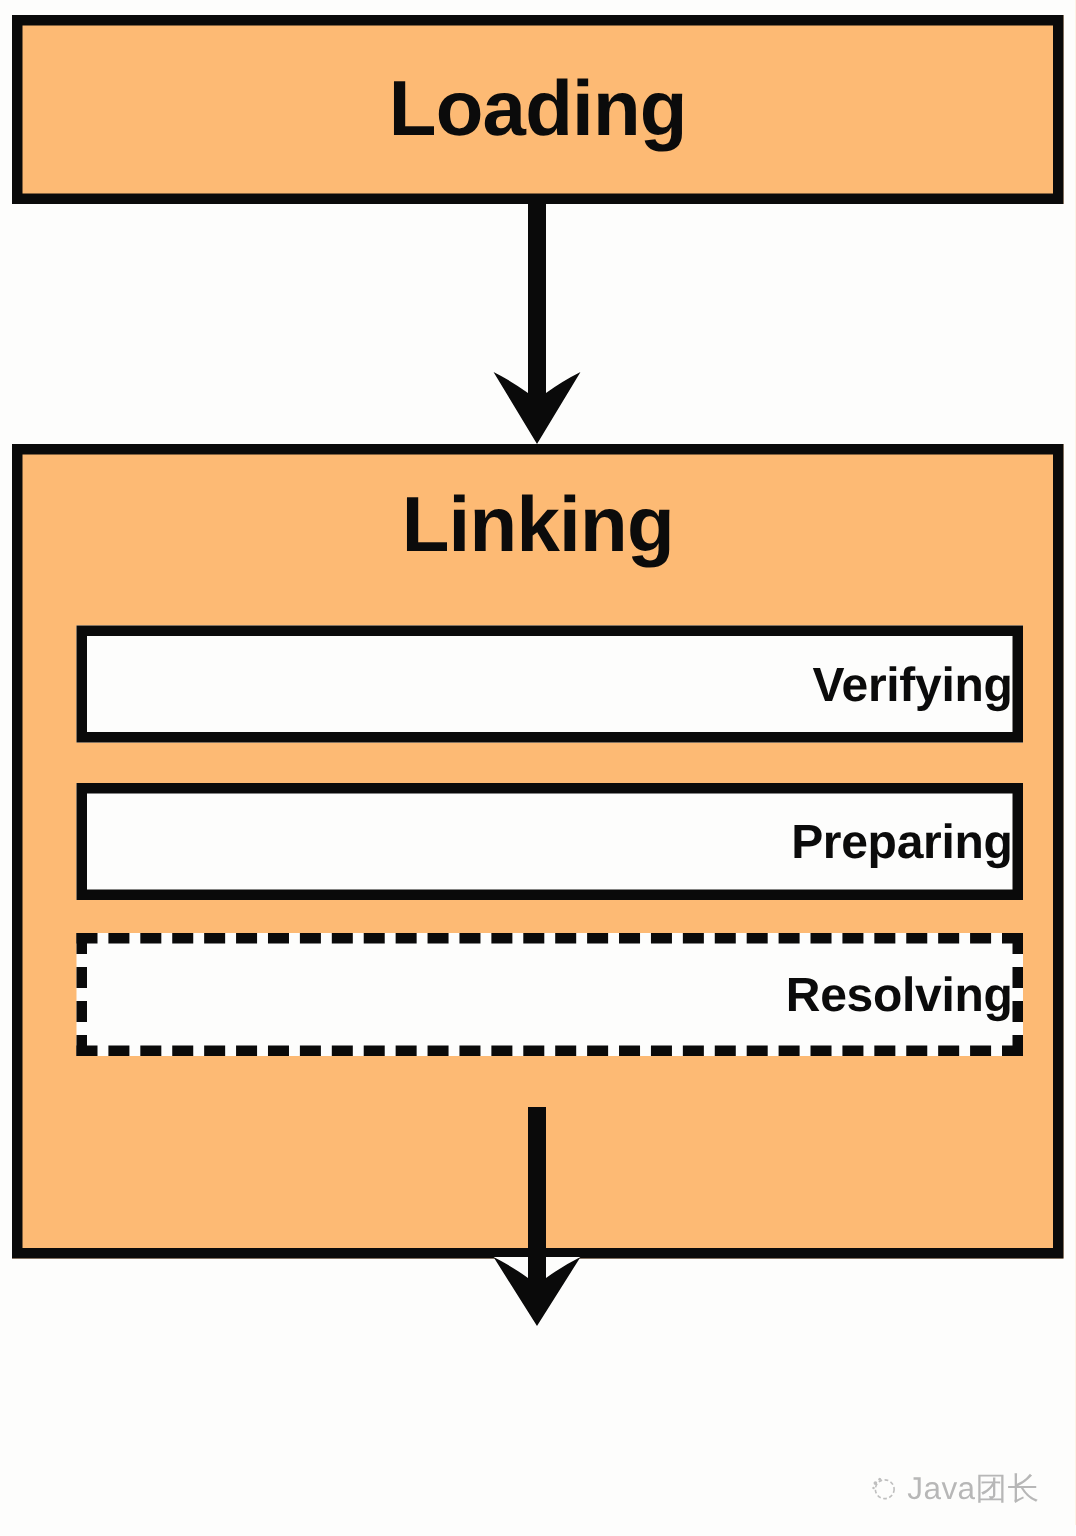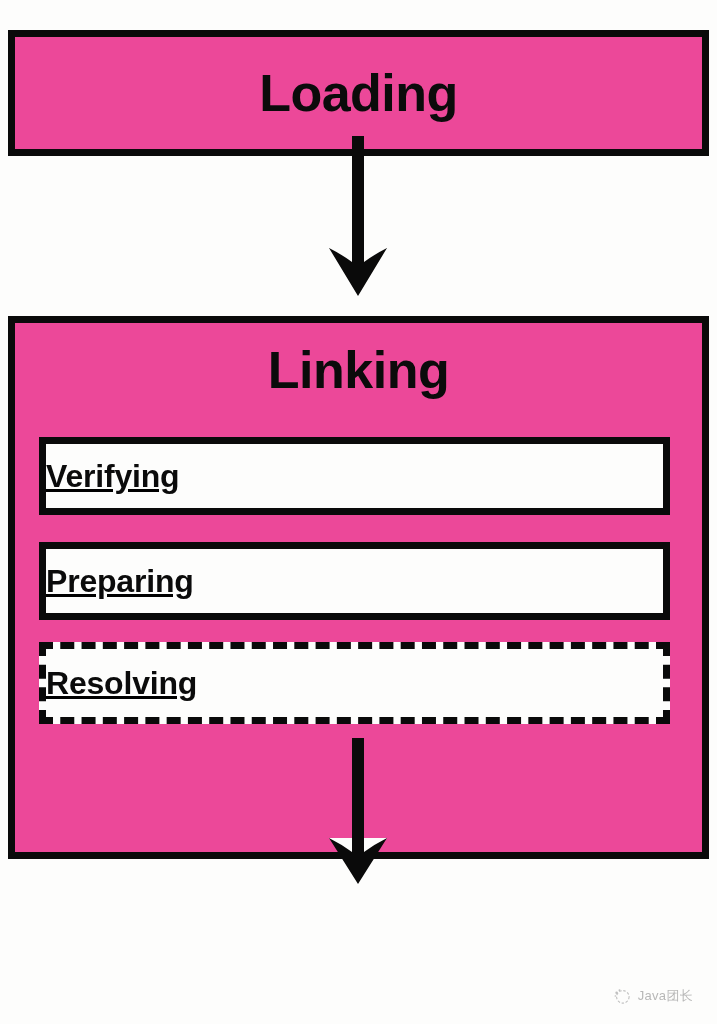--- a/index.html
+++ b/index.html
@@ -14,26 +14,25 @@
     height: 1024px;
     background: #fdfdfc;
     overflow: hidden;
     font-family: "Liberation Sans", "DejaVu Sans", sans-serif;
   }
 
   
   .node {
     position: absolute;
     box-sizing: border-box;
-    background: #ec4899;
+    background: #fdba74;
     border: 7px solid #0a0a0a;
     display: flex;
     align-items: center;
     justify-content: center;
-    margin-top: 20px;
   }
 
   
   #box-loading {
     left: 8px;  top: 10px;
     width: 701px; height: 126px;
   }
   #box-linking {
     left: 8px;  top: 296px;
     width: 701px; height: 543px;
@@ -65,28 +64,27 @@
     color: #0b0b0b;
     letter-spacing: -0.2px;
     line-height: 1;
     white-space: nowrap;
   }
 
   
   .subnode {
     position: absolute;
     box-sizing: border-box;
-    left: 24px;
+    left: 36px;
     width: 631px;
     background: #fdfdfc;
     border: 7px solid #0a0a0a;
     display: flex;
     align-items: center;
-    justify-content: flex-start;
-    text-decoration: underline;
+    justify-content: flex-end;
   }
   #box-verifying  { top: 114px; height: 78px; }
   #box-preparing  { top: 219px; height: 78px; }
   #box-resolving  {
     top: 319px; height: 82px;
     border-style: dashed;
     border-width: 7px;
   }
 
   
@@ -108,21 +106,21 @@
     align-items: center;
     gap: 6px;
     opacity: 0.62;
     user-select: none;
   }
   #watermark .wm-logo {
     width: 20px; height: 20px;
     flex: 0 0 auto;
   }
   #watermark .wm-text {
-    font-size: 13px;
+    font-size: 21px;
     color: #8d8d8d;
     white-space: nowrap;
     letter-spacing: 0.3px;
   }
 </style>
 </head>
 <body>
 
 <div id="canvas">
 

